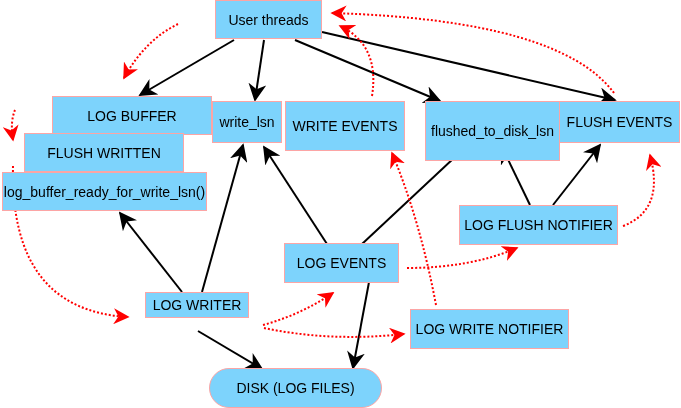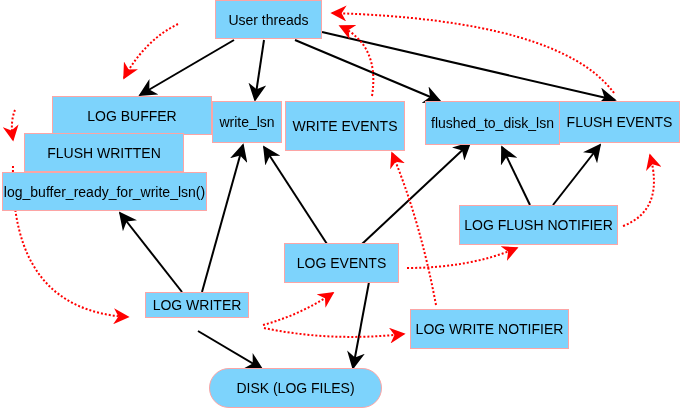--- a/index.html
+++ b/index.html
@@ -53,21 +53,21 @@
 
 <div class="node" style="left:215px;top:0px;width:107px;height:39px;">User threads</div>
 
 <div class="node" style="left:24px;top:96px;width:160px;height:39px;margin-left:28px;">LOG BUFFER</div>
 <div class="node" style="left:24px;top:133px;width:160px;height:39px;">FLUSH WRITTEN</div>
 <div class="node" style="left:2px;top:172px;width:205px;height:39px;">log_buffer_ready_for_write_lsn()</div>
 
 <div class="node" style="left:212px;top:101px;width:70px;height:42px;">write_lsn</div>
 <div class="node" style="left:285px;top:101px;width:120px;height:50px;">WRITE EVENTS</div>
 
-<div class="node" style="left:425px;top:101px;width:135px;height:44px;">flushed_to_disk_lsn</div>
+<div class="node" style="left:425px;top:101px;width:135px;height:60px;">flushed_to_disk_lsn</div>
 <div class="node" style="left:559px;top:101px;width:121px;height:42px;text-align:right;">FLUSH EVENTS</div>
 
 <div class="node" style="left:459px;top:205px;width:159px;height:40px;">LOG FLUSH NOTIFIER</div>
 
 <div class="node" style="left:284px;top:243px;width:115px;height:40px;">LOG EVENTS</div>
 
 <div class="node" style="left:145px;top:292px;width:104px;height:26px;">LOG WRITER</div>
 
 <div class="node" style="left:410px;top:309px;width:159px;height:40px;">LOG WRITE NOTIFIER</div>
 

